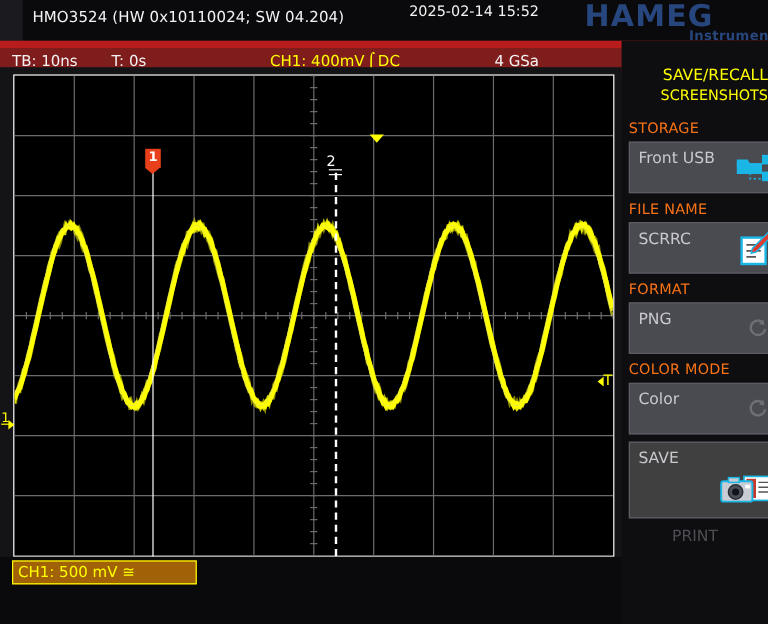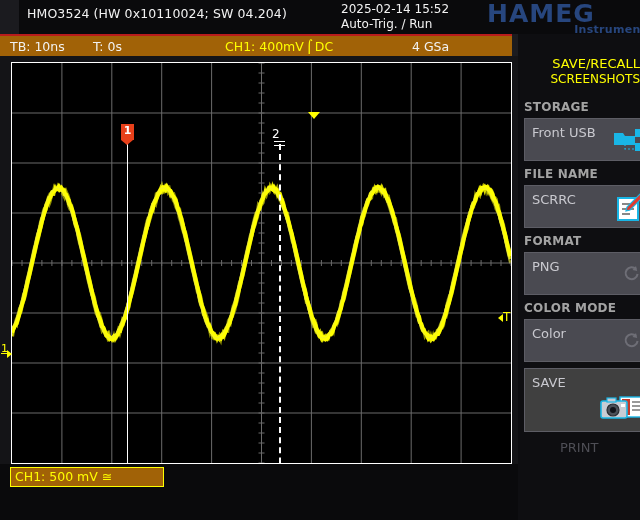--- a/index.html
+++ b/index.html
@@ -14,21 +14,21 @@
   #header{position:absolute;left:0;top:0;width:640px;height:34px;background:#0a0a0c;margin-left:19px;}
   #model{position:absolute;left:8px;top:6px;font-size:12.5px;color:#f2f2f2;letter-spacing:.1px;white-space:nowrap;}
   #datetime{position:absolute;left:322px;top:2px;font-size:12px;color:#f2f2f2;line-height:15px;white-space:nowrap;}
   #trigstate{position:absolute;left:322px;top:17px;font-size:12px;color:#f2f2f2;line-height:15px;white-space:nowrap;}
   #logo{position:absolute;left:468px;top:1px;width:168px;height:33px;}
   #logo .hameg{position:absolute;left:0;top:0;font-size:25px;font-weight:bold;color:#27467e;letter-spacing:1px;line-height:25px;font-family:"DejaVu Sans","Liberation Sans",sans-serif;}
   #logo .reg{position:absolute;left:152px;top:2px;font-size:8px;color:#27467e;}
   #logo .instr{position:absolute;right:2px;top:22px;font-size:11px;font-weight:bold;color:#27467e;letter-spacing:.3px;}
 
   
-  #infobar{position:absolute;left:0;top:34px;width:512px;height:22px;background:#a16207;border-top:2px solid #b91c1c;}
+  #infobar{position:absolute;left:0;top:34px;width:640px;height:22px;background:#7f1d1d;border-top:6px solid #b91c1c;}
   #infobar .tb{position:absolute;left:10px;top:3px;font-size:12.5px;color:#f2f2f2;white-space:nowrap;}
   #infobar .tpos{position:absolute;left:93px;top:3px;font-size:12.5px;color:#f2f2f2;white-space:nowrap;}
   #infobar .ch1{position:absolute;left:225px;top:3px;font-size:12.5px;color:#ffff00;white-space:nowrap;}
   #infobar .cpl{display:inline-block;width:11px;text-align:center;}
   #infobar .sa{position:absolute;left:412px;top:3px;font-size:12.5px;color:#f2f2f2;white-space:nowrap;}
 
   
   #plotwrap{position:absolute;left:0;top:56px;width:518px;height:408px;background:#141417;}
   #grid{position:absolute;left:11px;top:6px;width:501px;height:402px;background:#000;
         border:1px solid #ffffff;box-sizing:border-box;overflow:hidden;}
@@ -76,21 +76,21 @@
   #statusbar{position:absolute;left:0;top:464px;width:518px;height:56px;background:#0a0a0c;}
   #chbox{position:absolute;left:10px;top:3px;height:18px;width:152px;border:1px solid #ffff00;
      background:#a16207;}
   #chbox span{position:absolute;left:4px;top:1px;font-size:12.5px;color:#ffff00;line-height:16px;white-space:nowrap;}
 
   
   #sidebar{position:absolute;left:518px;top:34px;width:122px;height:486px;background:#0e0e11;}
   .menu-title{position:absolute;left:0;width:122px;text-align:right;color:#ffff00;font-size:13px;}
   #mt1{top:22px;}
   #mt2{top:38px;font-size:12px;}
-  .sec-label{position:absolute;left:6px;font-size:12px;color:#a3a3a3;letter-spacing:.2px;font-weight:bold;}
+  .sec-label{position:absolute;left:6px;font-size:12px;color:#f97316;letter-spacing:.2px;}
   .sec-box{position:absolute;left:6px;width:127px;background:#4a4a51;border:1px solid #5d5d65;box-sizing:border-box;}
   .sec-box .bl{position:absolute;left:7px;top:6px;font-size:13px;color:#c9c9cf;}
   .sec-box.disabled{background:transparent;border:none;margin-left:29px;}
   .sec-box.disabled .bl{color:#4e4e55;}
 
   #l-storage{top:66px;} #b-storage{top:84px;height:43px;}
   #l-filename{top:133px;} #b-filename{top:151px;height:43px;}
   #l-format{top:200px;} #b-format{top:218px;height:43px;}
   #l-colormode{top:267px;} #b-colormode{top:285px;height:43px;}
   #b-save{top:334px;height:64px;}
@@ -103,21 +103,20 @@
   .icon{position:absolute;}
 </style>
 </head>
 <body>
 
 <div id="screen">
 
   <div id="header">
     <div id="model">HMO3524 (HW 0x10110024; SW 04.204)</div>
     <div id="datetime">2025-02-14 15:52</div>
-    <div id="trigstate">Auto-Trig. / Run</div>
     <div id="logo">
       <div class="hameg">HAMEG</div>
       <div class="reg">®</div>
       <div class="instr">Instruments</div>
     </div>
   </div>
 
   <div id="infobar">
     <div class="tb">TB: 10ns</div>
     <div class="tpos">T: 0s</div>

